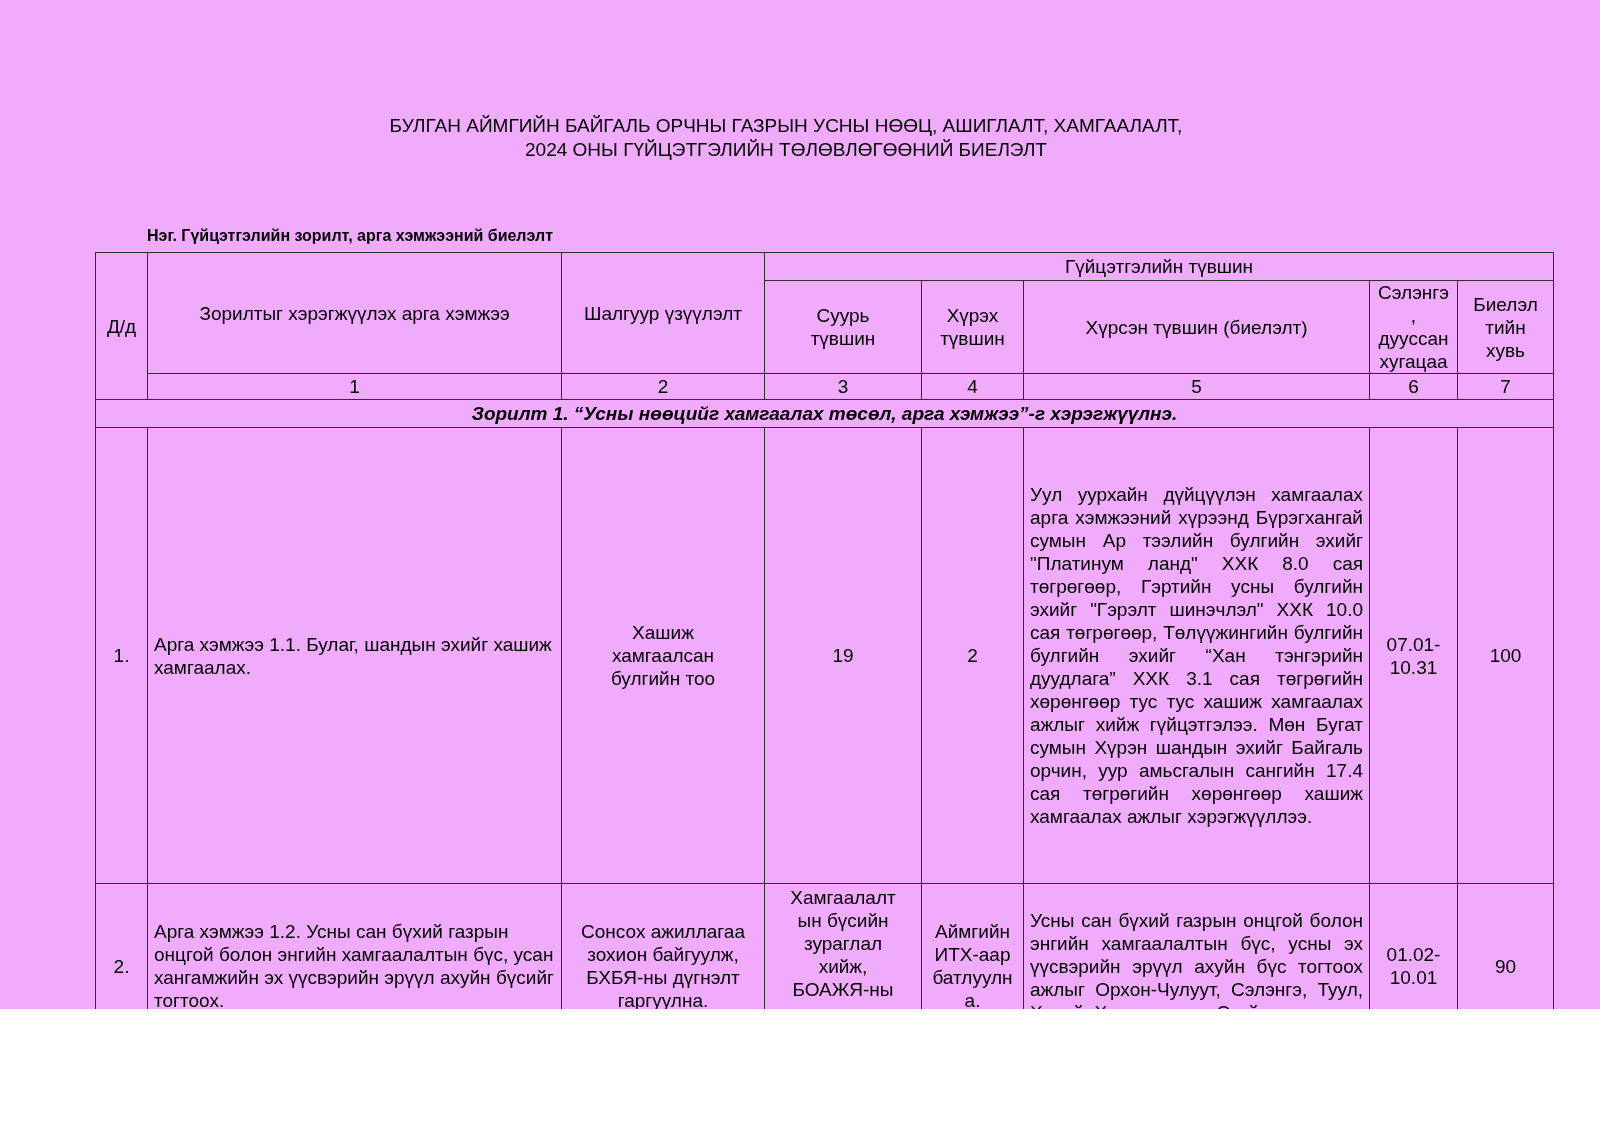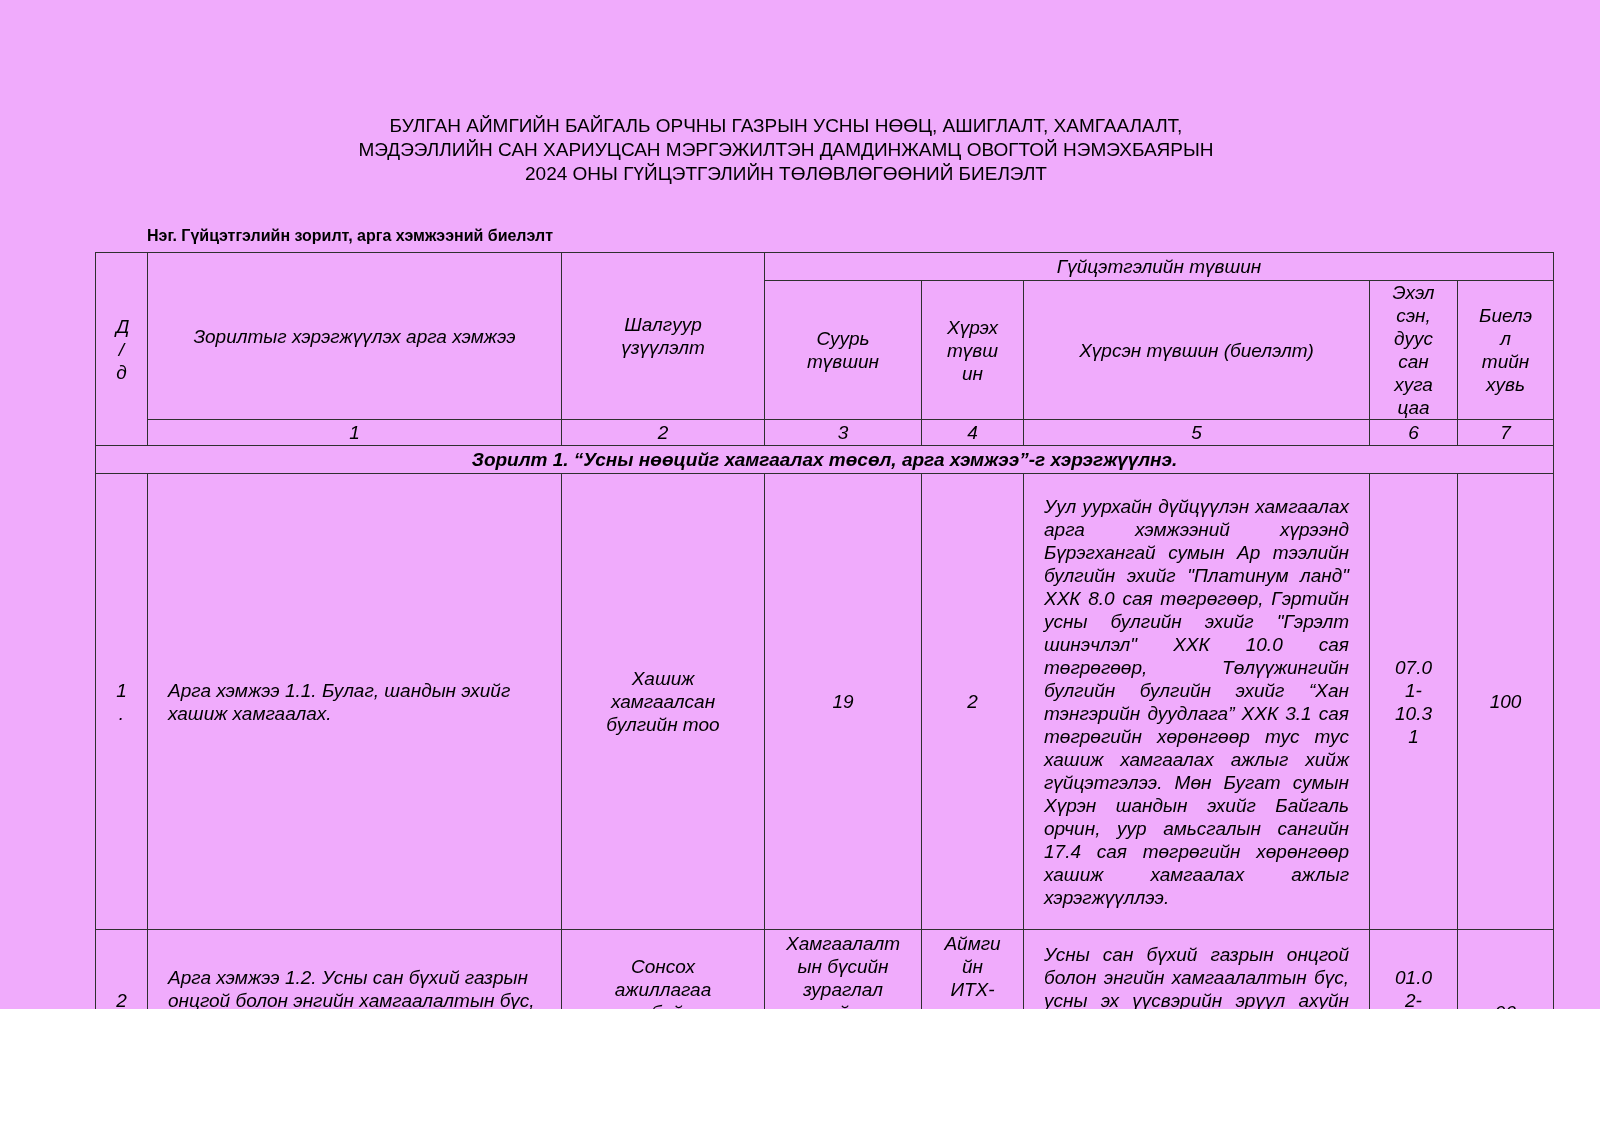--- a/index.html
+++ b/index.html
@@ -21,25 +21,24 @@
   }
   table.report{
     position:absolute;left:95px;top:252px;
     width:1458px;
     border-collapse:collapse;
     table-layout:fixed;
     font-size:19px;line-height:23px;
   }
   table.report td{
     border:1px solid #2f2f2f;
-    padding:0 20px;
+    padding:0 6px;
     vertical-align:middle;
     overflow:hidden;
     word-wrap:break-word;
-    font-style:italic;
   }
   .hrowA{height:28px;}
   .hrowB{height:68px;}
   .numrow{height:26px;}
   .goalrow{height:28px;}
   .row1{height:456px;}
   .row2{height:165px;}
   td.c{text-align:center;}
   td.left{text-align:left;padding:0 12px;}
   td.just{text-align:justify;vertical-align:top;padding:3px 9px 0 9px;margin-left:7px;}
@@ -49,21 +48,20 @@
     text-align:center;font-weight:700;font-style:italic;
   }
 </style>
 </head>
 <body>
 
 <div class="page">
 
   <div class="title">
     <div>БУЛГАН АЙМГИЙН БАЙГАЛЬ ОРЧНЫ ГАЗРЫН УСНЫ НӨӨЦ, АШИГЛАЛТ, ХАМГААЛАЛТ,</div>
-    <div>МЭДЭЭЛЛИЙН САН ХАРИУЦСАН МЭРГЭЖИЛТЭН ДАМДИНЖАМЦ ОВОГТОЙ НЭМЭХБАЯРЫН</div>
     <div>2024 ОНЫ ГҮЙЦЭТГЭЛИЙН ТӨЛӨВЛӨГӨӨНИЙ БИЕЛЭЛТ</div>
   </div>
 
   <div class="heading">Нэг. Гүйцэтгэлийн зорилт, арга хэмжээний биелэлт</div>
 
   <table class="report">
     <colgroup>
       <col style="width:52px">
       <col style="width:414px">
       <col style="width:203px">
@@ -81,21 +79,21 @@
       <td class="c" rowspan="2">Шалгуур үзүүлэлт</td>
       <td class="c" colspan="5">Гүйцэтгэлийн түвшин</td>
     </tr>
 
     <tr class="hrowB">
       <td class="c pre">Суурь
 түвшин</td>
       <td class="c pre">Хүрэх
 түвшин</td>
       <td class="c">Хүрсэн түвшин (биелэлт)</td>
-      <td class="c pre">Эхэлсэн,
+      <td class="c pre">Сэлэнгэ,
 дууссан
 хугацаа</td>
       <td class="c pre">Биелэл
 тийн
 хувь</td>
     </tr>
 
     <tr class="numrow">
       <td class="c">1</td>
       <td class="c">2</td>

